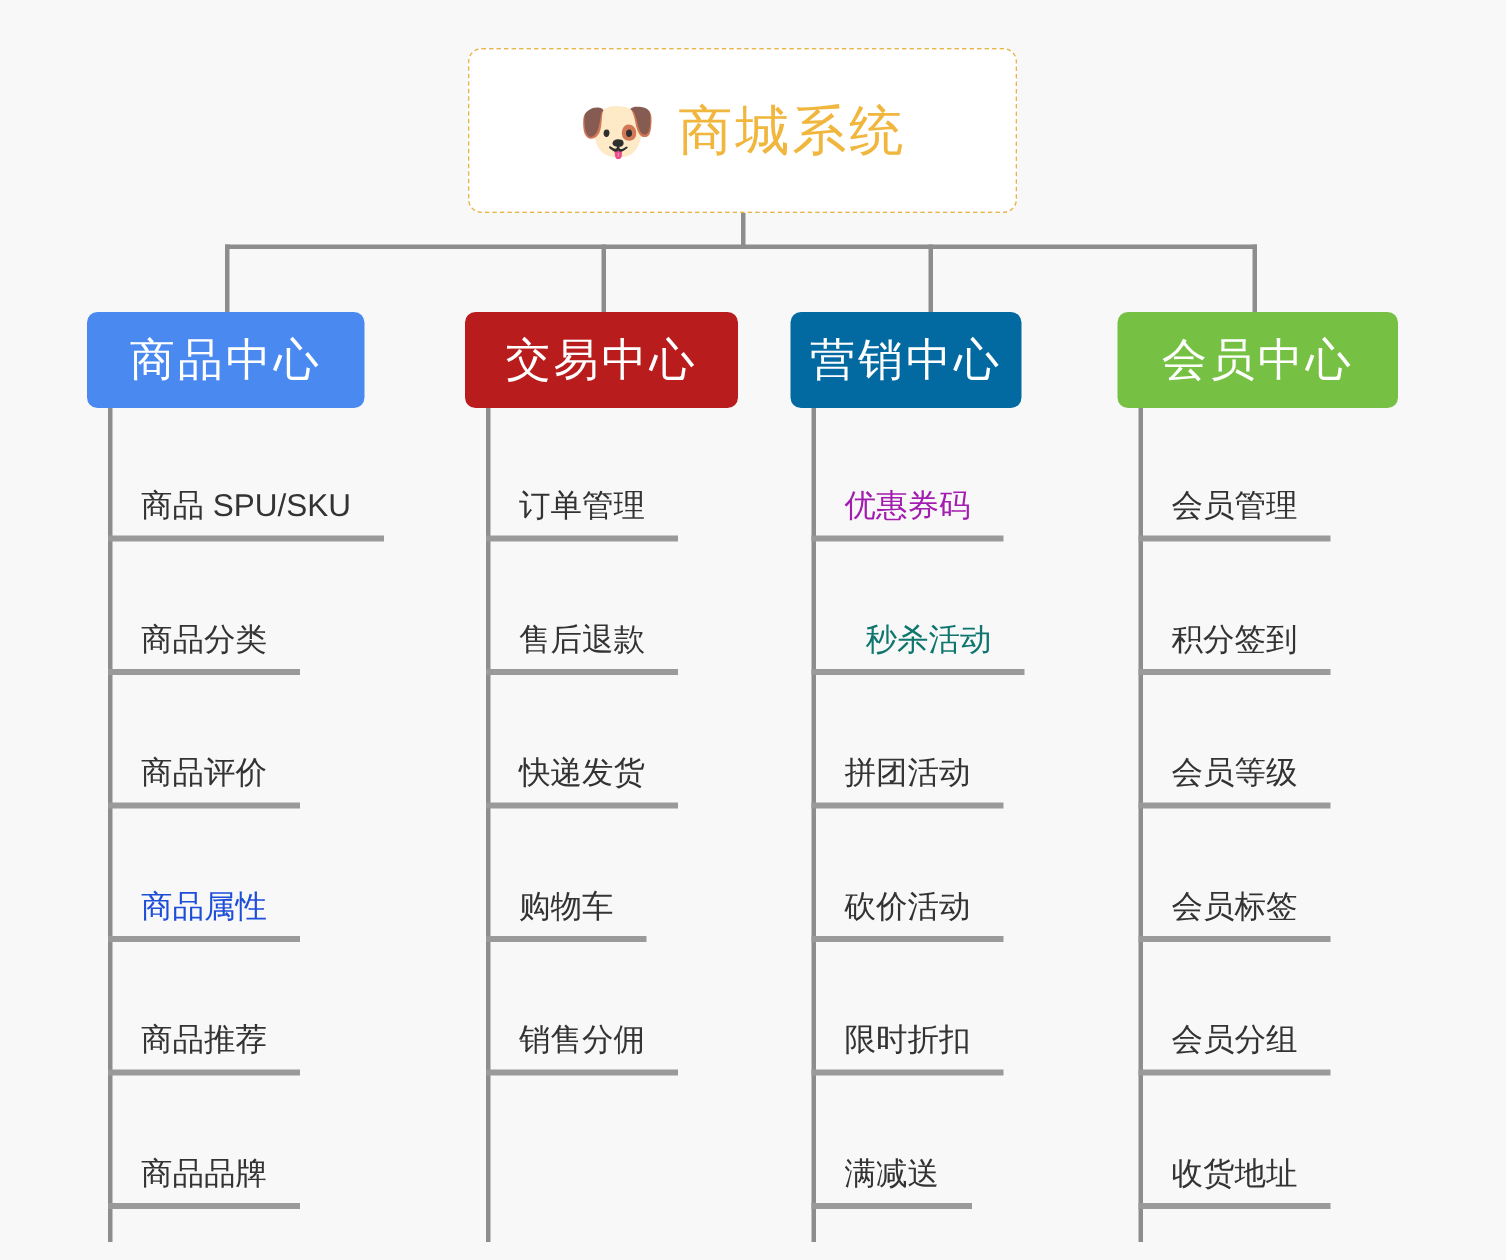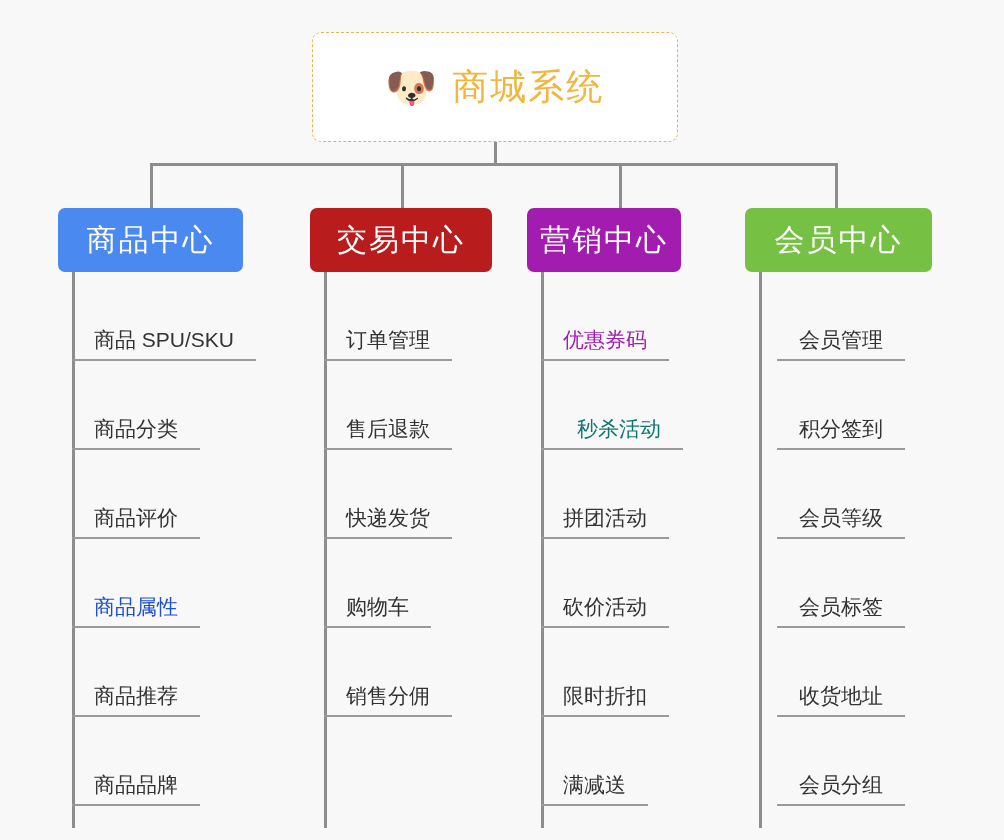--- a/index.html
+++ b/index.html
@@ -97,21 +97,21 @@
     height: 89px;
     display: flex;
     align-items: flex-end;
   }
   .item-label {
     display: inline-block;
     font-size: 21px;
     color: #333333;
     white-space: nowrap;
     padding: 0 22px 8px 22px;
-    border-bottom: 2px solid #b91c1c;
+    border-bottom: 4px solid #b91c1c;
     line-height: 1.1;
   }
 </style>
 </head>
 <body style="background: rgb(248, 248, 248);">
 
 <div id="chart">
 
   <div class="root-card" style="background: rgb(255, 255, 255); border-color: rgb(233, 180, 76);">
     <span class="root-emoji">🐶</span>
@@ -170,21 +170,21 @@
       <div class="item">
           <span class="item-label" style="color: rgb(51, 51, 51); border-bottom-color: rgb(154, 154, 154);">购物车</span>
         </div>
       <div class="item">
           <span class="item-label" style="color: rgb(51, 51, 51); border-bottom-color: rgb(154, 154, 154);">销售分佣</span>
         </div>
     </div>
   </div>
 
   <div class="column" style="left:527px;">
-    <div class="cat-header" style="width: 154px; background: #a21caf;">
+    <div class="cat-header" style="width: 154px; background: #0369a1;">
       <span>营销中心</span>
     </div>
     <div class="spine" style="left: 14px; height: 556px; background: rgb(141, 141, 141);"></div>
     <div class="items" style="left:14px;">
       <div class="item">
           <span class="item-label" style="color: #a21caf; border-bottom-color: rgb(154, 154, 154);">优惠券码</span>
         </div>
       <div class="item">
           <span class="item-label" style="color: #0f766e; border-bottom-color: rgb(154, 154, 154); padding-left: 36px;">秒杀活动</span>
         </div>
@@ -201,35 +201,35 @@
           <span class="item-label" style="color: rgb(51, 51, 51); border-bottom-color: rgb(154, 154, 154);">满减送</span>
         </div>
     </div>
   </div>
 
   <div class="column" style="left:745px;">
     <div class="cat-header" style="width: 187px; background: rgb(118, 192, 67);">
       <span>会员中心</span>
     </div>
     <div class="spine" style="left: 14px; height: 556px; background: rgb(141, 141, 141);"></div>
-    <div class="items" style="left:14px;margin-left:18px;">
+    <div class="items" style="left:14px;">
       <div class="item">
           <span class="item-label" style="color: rgb(51, 51, 51); border-bottom-color: rgb(154, 154, 154);">会员管理</span>
         </div>
       <div class="item">
           <span class="item-label" style="color: rgb(51, 51, 51); border-bottom-color: rgb(154, 154, 154);">积分签到</span>
         </div>
       <div class="item">
           <span class="item-label" style="color: rgb(51, 51, 51); border-bottom-color: rgb(154, 154, 154);">会员等级</span>
         </div>
       <div class="item">
           <span class="item-label" style="color: rgb(51, 51, 51); border-bottom-color: rgb(154, 154, 154);">会员标签</span>
         </div>
       <div class="item">
+          <span class="item-label" style="color: rgb(51, 51, 51); border-bottom-color: rgb(154, 154, 154);">会员分组</span>
+        </div>
+      <div class="item">
           <span class="item-label" style="color: rgb(51, 51, 51); border-bottom-color: rgb(154, 154, 154);">收货地址</span>
         </div>
-      <div class="item">
-          <span class="item-label" style="color: rgb(51, 51, 51); border-bottom-color: rgb(154, 154, 154);">会员分组</span>
-        </div>
     </div>
   </div>
 
 </div>
 
 </body></html>

